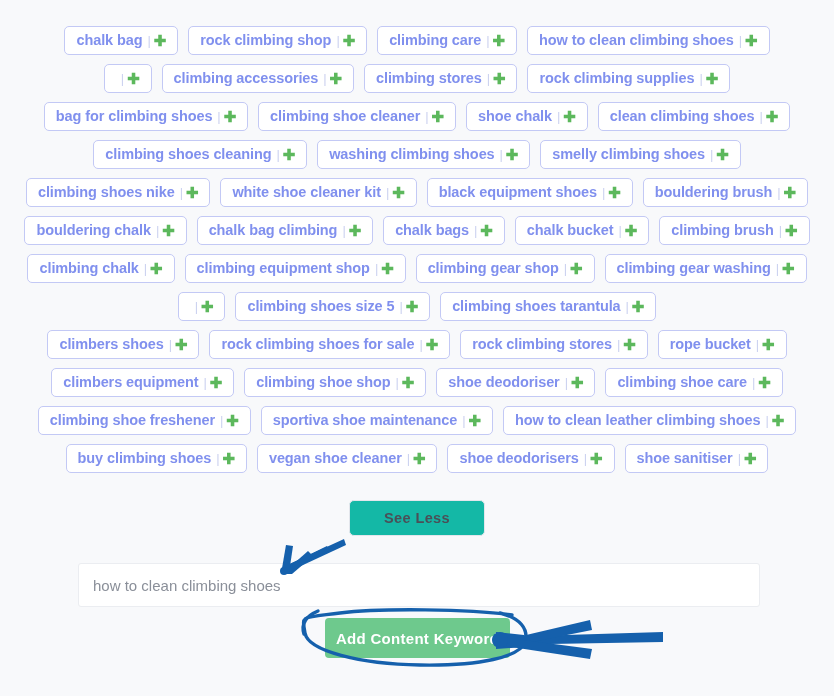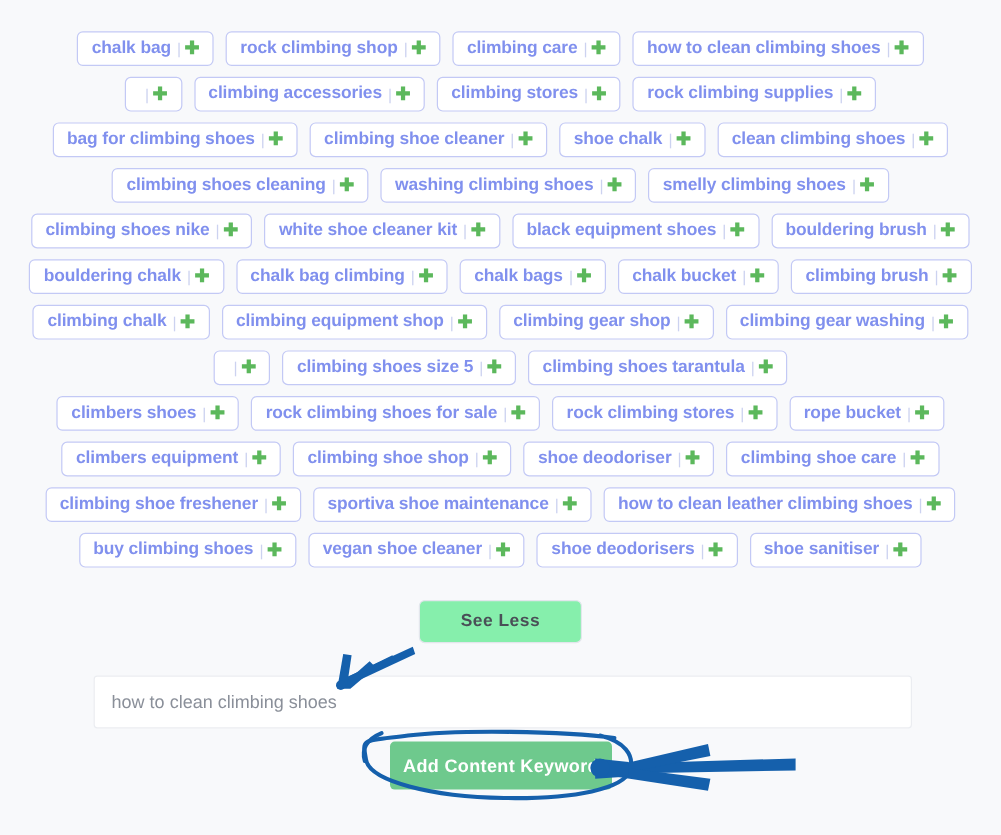--- a/index.html
+++ b/index.html
@@ -73,21 +73,21 @@
   
   .see-less-wrap {
     position: absolute;
     left: 0;
     top: 500px;
     width: 834px;
     display: flex;
     justify-content: center;
   }
   .see-less-btn {
-    background: #86efac;
+    background: #14b8a6;
     border: 1px solid #e3e6ec;
     border-radius: 5px;
     color: #4a4f57;
     font-size: 14.5px;
     font-weight: bold;
     letter-spacing: 0.4px;
     padding: 9px 34px;
     cursor: pointer;
     font-family: "Liberation Sans", sans-serif;
   }

